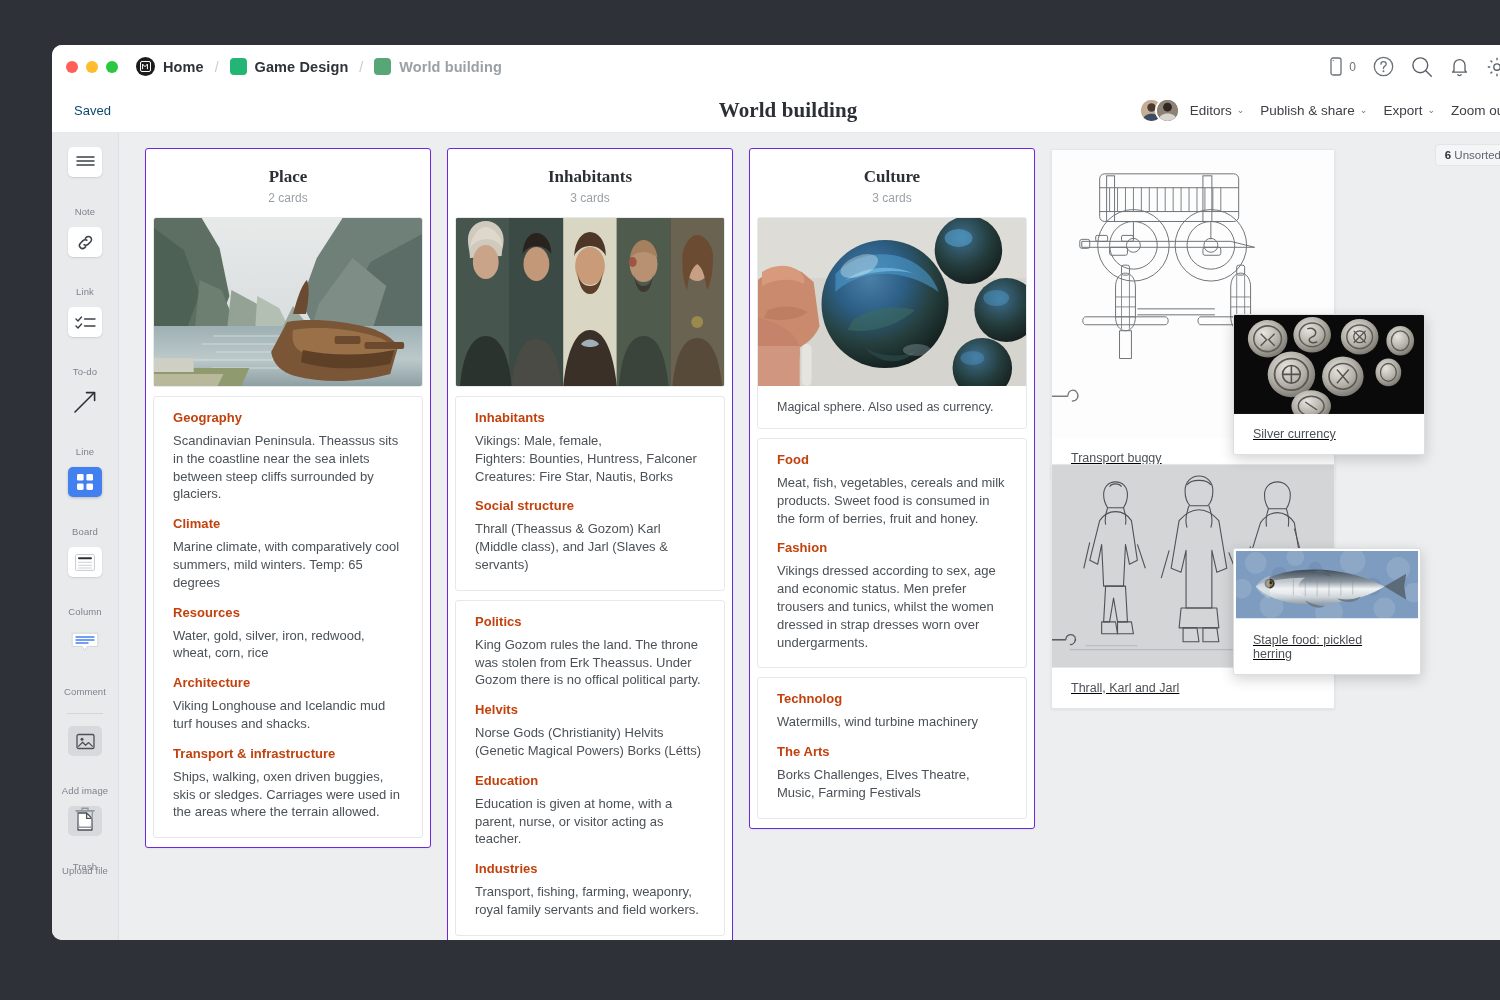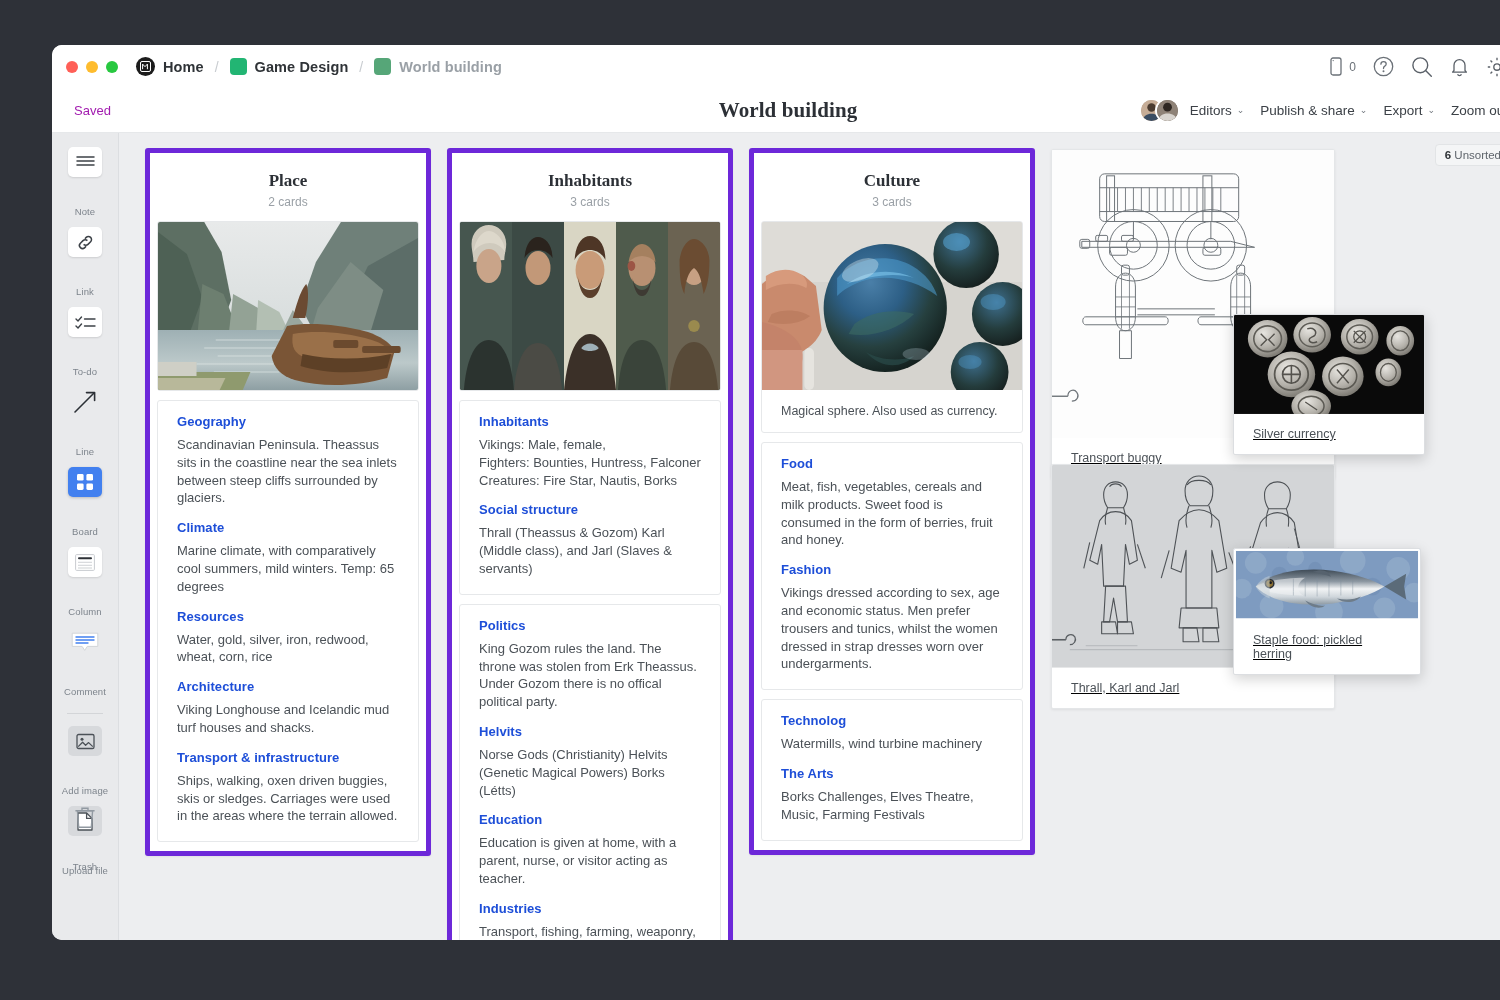--- a/index.html
+++ b/index.html
@@ -64,21 +64,21 @@
   
   .docbar {
     height: 45px;
     background: #fff;
     display: flex; align-items: center;
     padding: 0 16px 0 22px;
     flex: none;
     position: relative;
     border-bottom: 1px solid #e6e8ea;
   }
-  .saved { font-size: 13px; color: #a21caf; }
+  .saved { font-size: 13px; color: #0c4a6e; }
   .doc-title {
     position: absolute; left: 0; right: 0;
     text-align: center;
     font-family: "Liberation Serif", serif;
     font-size: 21px; font-weight: bold; color: #2c3036;
     pointer-events: none;
     letter-spacing: .1px;
   }
   .db-right { margin-left: auto; display: flex; align-items: center; gap: 16px; z-index: 2; }
   .avatars { display: flex; align-items: center; margin-right: -6px; }
@@ -131,40 +131,40 @@
     border-radius: 4px; padding: 4px 9px;
     font-size: 11.5px; color: #5f656c; z-index: 40;
   }
   .unsorted-badge b { color: #2f3337; }
 
   
   .col {
     position: absolute;
     width: 286px;
     background: #fff;
-    border: 5px solid #6d28d9;
+    border: 1px solid #6d28d9;
     border-radius: 3px;
     box-shadow: 0 1px 2px rgba(0,0,0,.05);
     padding: 0 0 9px 0;
   }
   .col-head { text-align: center; padding: 18px 0 12px; }
   .col-title { font-family: "Liberation Serif", serif; font-size: 17px; font-weight: bold; color: #2c3036; }
   .col-count { font-size: 12px; color: #9aa0a6; margin-top: 4px; }
 
   .card {
     background: #fff;
     border: 1px solid #e6e8ea;
     border-radius: 3px;
     margin: 0 7px 9px;
     overflow: hidden;
   }
   .card:last-child { margin-bottom: 0; }
   .card-img { width: 100%; height: 168px; display: block; }
   .card-body { padding: 13px 19px 16px; }
-  .fld-h { font-size: 13px; font-weight: bold; color: #1d4ed8; margin-bottom: 7px; letter-spacing: .05px; }
+  .fld-h { font-size: 13px; font-weight: bold; color: #c2410c; margin-bottom: 7px; letter-spacing: .05px; }
   .fld-p { font-size: 13px; color: #4b5157; line-height: 1.37; margin-bottom: 13px; white-space: pre-line; }
   .fld-p:last-child { margin-bottom: 0; }
   .caption-only { font-size: 12.5px; color: #4b5157; padding: 14px 19px; }
 
   
   .float {
     position: absolute;
     background: #fff;
     border: 1px solid #e4e6e8;
     box-shadow: 0 1px 3px rgba(0,0,0,.07);

